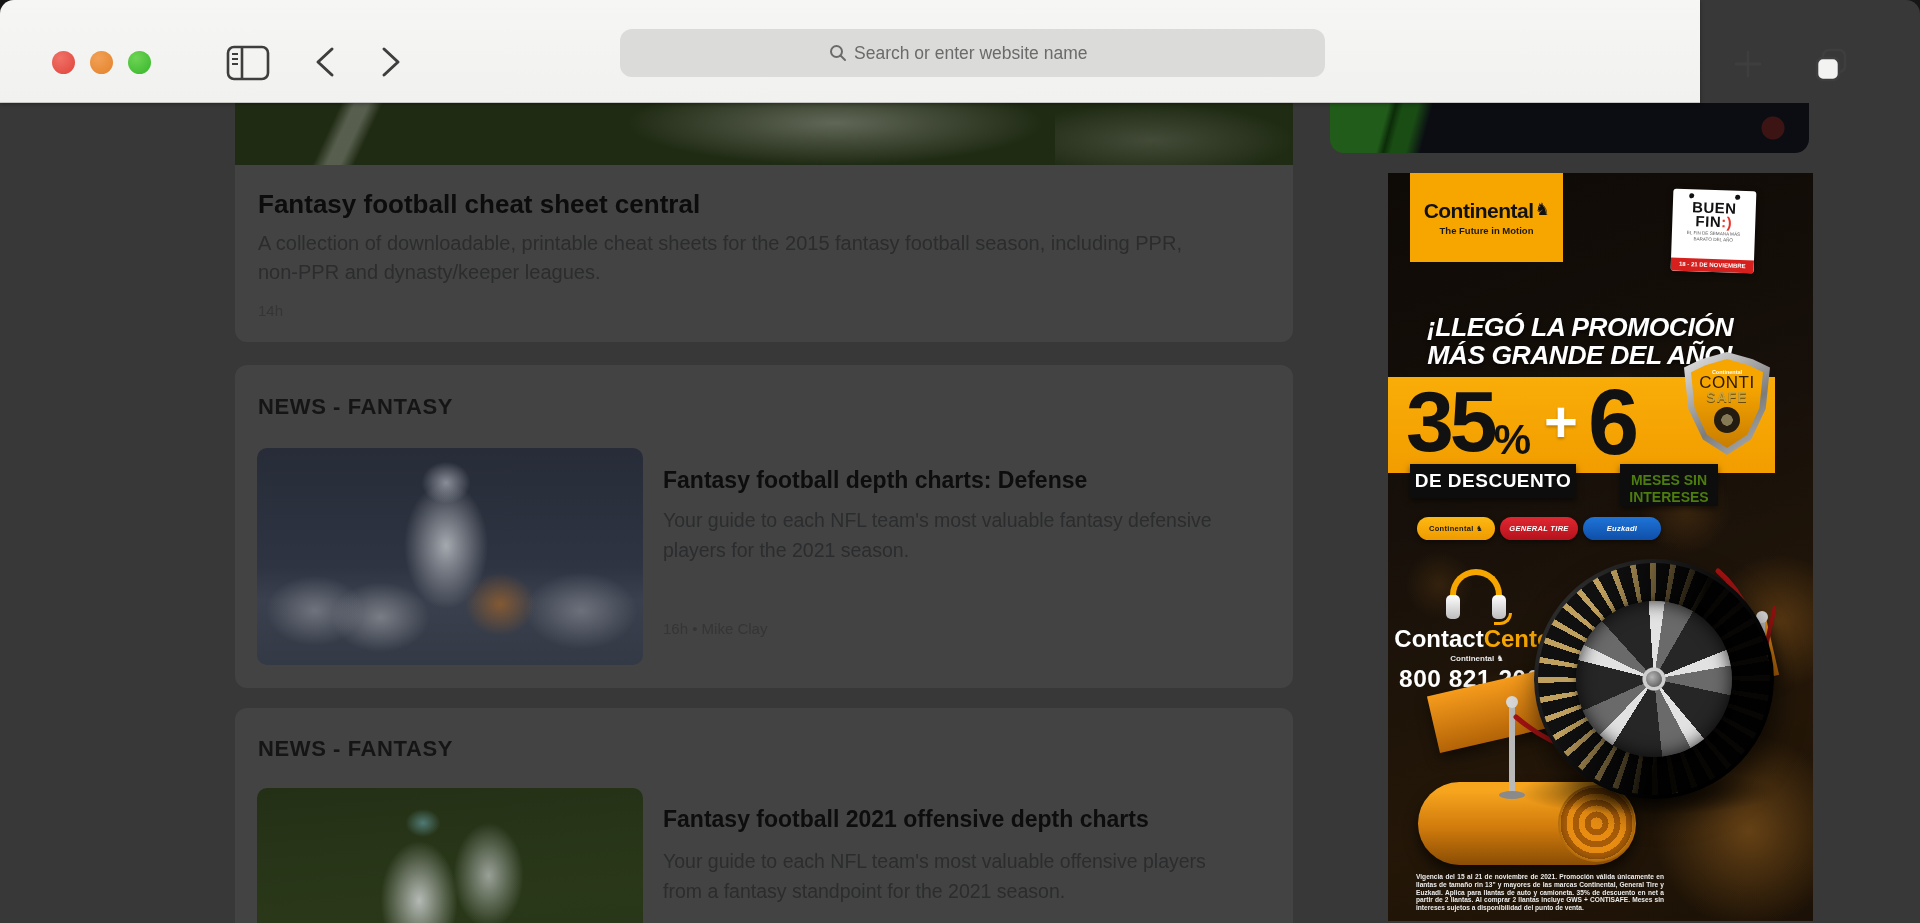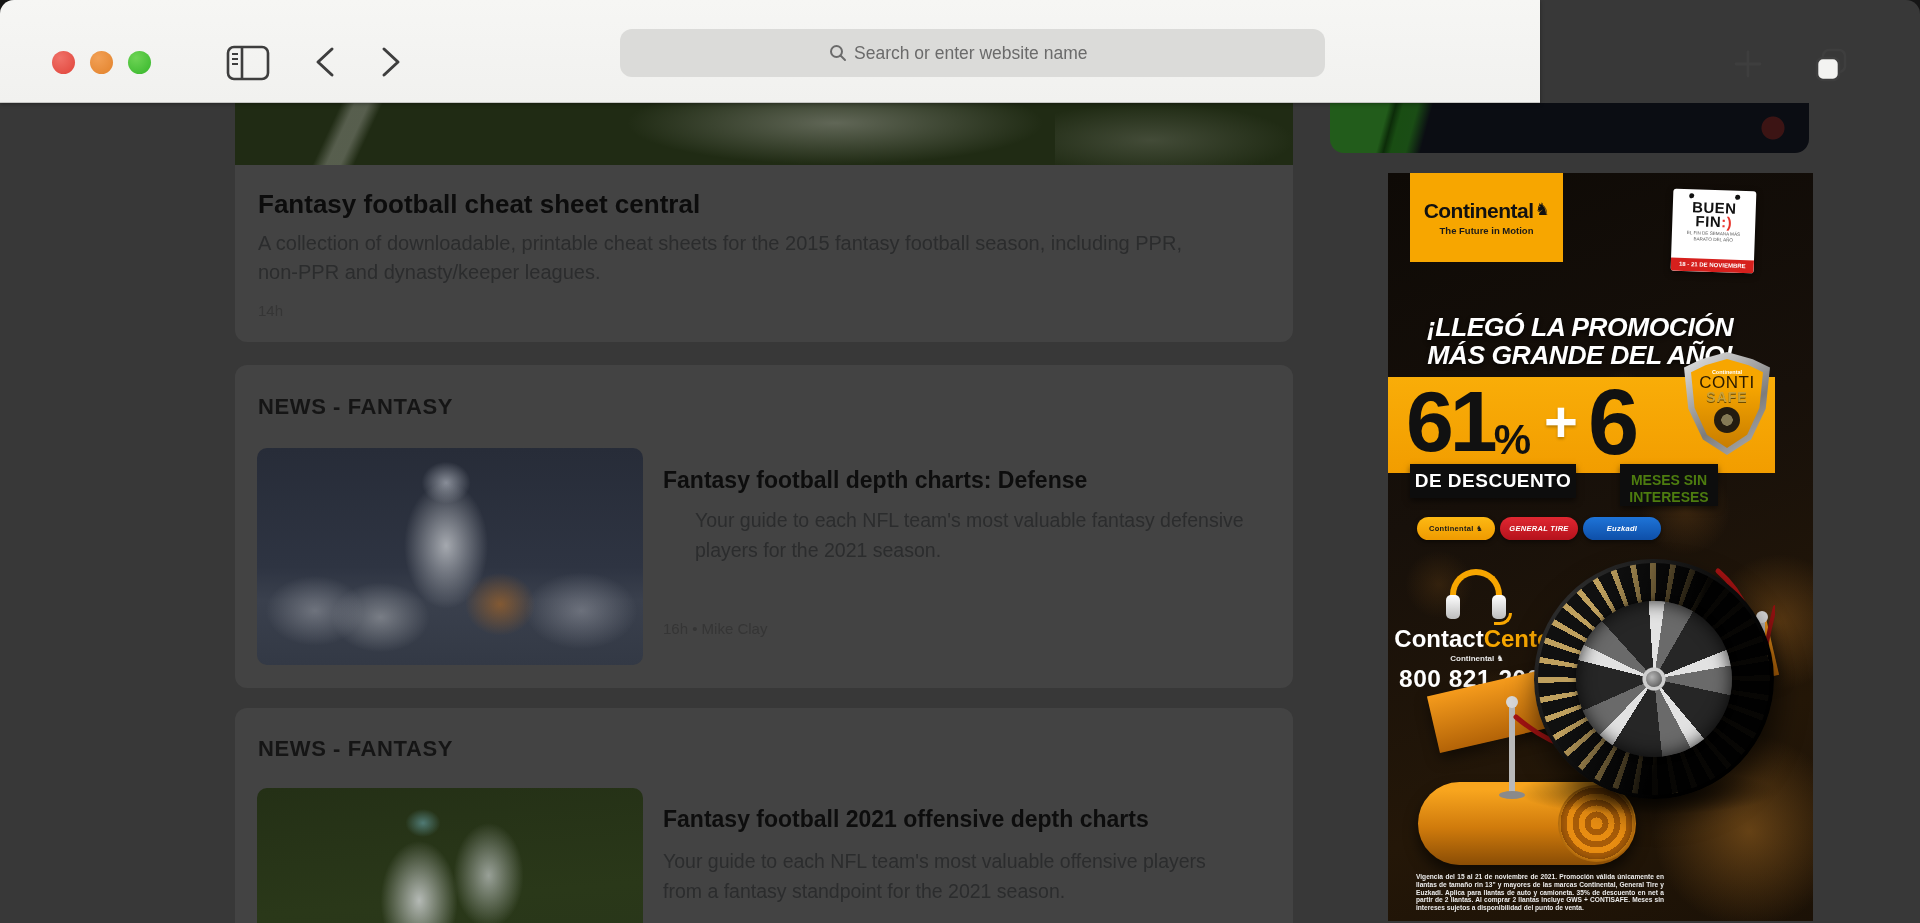--- a/index.html
+++ b/index.html
@@ -1,20 +1,20 @@
 <!DOCTYPE html>
 <html lang="en"><head>
 <meta charset="utf-8">
 <style>
   html,body{margin:0;padding:0;background:#161616;font-family:"Liberation Sans","DejaVu Sans",sans-serif;}
   *{box-sizing:border-box;}
   .window{position:relative;width:1920px;height:923px;overflow:hidden;border-radius:14px 14px 0 0;background:#383838;}
 
   
-  .chrome{position:absolute;left:0;top:0;width:1540px;height:103px;background:linear-gradient(#f6f6f4,#f1f1ef);border-bottom:1px solid #c6c6c4;box-shadow:0 1px 4px rgba(0,0,0,.35);z-index:50;}
+  .chrome{position:absolute;left:0;top:0;width:1700px;height:103px;background:linear-gradient(#f6f6f4,#f1f1ef);border-bottom:1px solid #c6c6c4;box-shadow:0 1px 4px rgba(0,0,0,.35);z-index:50;}
   .light{position:absolute;top:51px;width:23px;height:23px;border-radius:50%;}
   .light.red{left:52px;background:radial-gradient(circle at 35% 30%,#f07168,#e0443a);}
   .light.orange{left:90px;background:radial-gradient(circle at 35% 30%,#f2a055,#e2822b);}
   .light.green{left:128px;background:radial-gradient(circle at 35% 30%,#6ed455,#35b62a);}
   .chromeicon{position:absolute;color:#3e3e3e;}
   .searchbar{position:absolute;left:620px;top:29px;width:705px;height:48px;border-radius:12px;background:#dbdbd9;display:flex;align-items:center;justify-content:center;}
   .searchbar svg{flex:0 0 auto;margin-right:7px;color:#6b6b6b;}
   .searchbar input{width:262px;border:none;background:transparent;outline:none;font-family:inherit;font-size:17.5px;color:#4a4a4a;padding:0;}
   .searchbar input::placeholder{color:#6b6b6b;opacity:1;}
 
@@ -48,21 +48,21 @@
       linear-gradient(#272c38 0%,#2e3442 55%,#3a404d 70%,#333945 100%);}
   .card3 .thumb{top:80px;height:250px;background:
       radial-gradient(ellipse 55px 85px at 42% 45%,rgba(215,218,220,.8),rgba(215,218,220,0) 70%),
       radial-gradient(ellipse 50px 75px at 60% 35%,rgba(200,205,205,.7),transparent 70%),
       radial-gradient(ellipse 25px 20px at 43% 14%,rgba(90,140,140,.8),transparent 70%),
       linear-gradient(175deg,#243016 0%,#2a3819 45%,#26331a 100%);}
   .art-title{position:absolute;left:428px;color:#0d0d0d;font-weight:800;font-size:23px;}
   .card2 .art-title{top:102px;}
   .card3 .art-title{top:98px;}
   .art-desc{position:absolute;left:428px;width:555px;color:#2b2c2d;font-size:19.5px;line-height:30px;}
-  .card2 .art-desc{top:140px;margin-left:32px;}
+  .card2 .art-desc{top:140px;}
   .card3 .art-desc{top:138px;}
   .byline{position:absolute;left:428px;top:255px;color:#353535;font-size:15px;}
 
   
   .minibanner{position:absolute;left:1330px;top:0;width:479px;height:50px;border-radius:0 0 14px 14px;background:linear-gradient(105deg,#225c1b 0%,#225c1b 12%,#0c2c09 13.5%,#194d13 15%,#1a4d15 18%,#0b0d13 21%,#0b0d13 100%);overflow:hidden;}
   .minibanner::after{content:"";position:absolute;left:430px;top:12px;width:26px;height:26px;border-radius:50%;background:radial-gradient(circle,#3c1414 0 60%,transparent 65%);}
 
   
   .ad{position:absolute;left:1388px;top:70px;width:425px;height:748px;overflow:hidden;background:
       radial-gradient(circle 120px at 85% 88%,rgba(170,110,35,.5),transparent 80%),
@@ -215,21 +215,21 @@
         <div class="bf-strip">18 - 21 DE NOVIEMBRE</div>
       </div>
 
       <div class="ad-headline">
         <div>¡LLEGÓ LA PROMOCIÓN</div>
         <div>MÁS GRANDE DEL AÑO!</div>
       </div>
 
       <div class="band"></div>
       <div class="offer">
-        <span class="off-num">61</span>
+        <span class="off-num">35</span>
         <span class="off-pct">%</span>
         <span class="off-plus">+</span>
         <span class="off-six">6</span>
       </div>
       <div class="descuento">DE DESCUENTO</div>
       <div class="meses">
         <div>MESES SIN</div>
         <div>INTERESES</div>
       </div>
 

